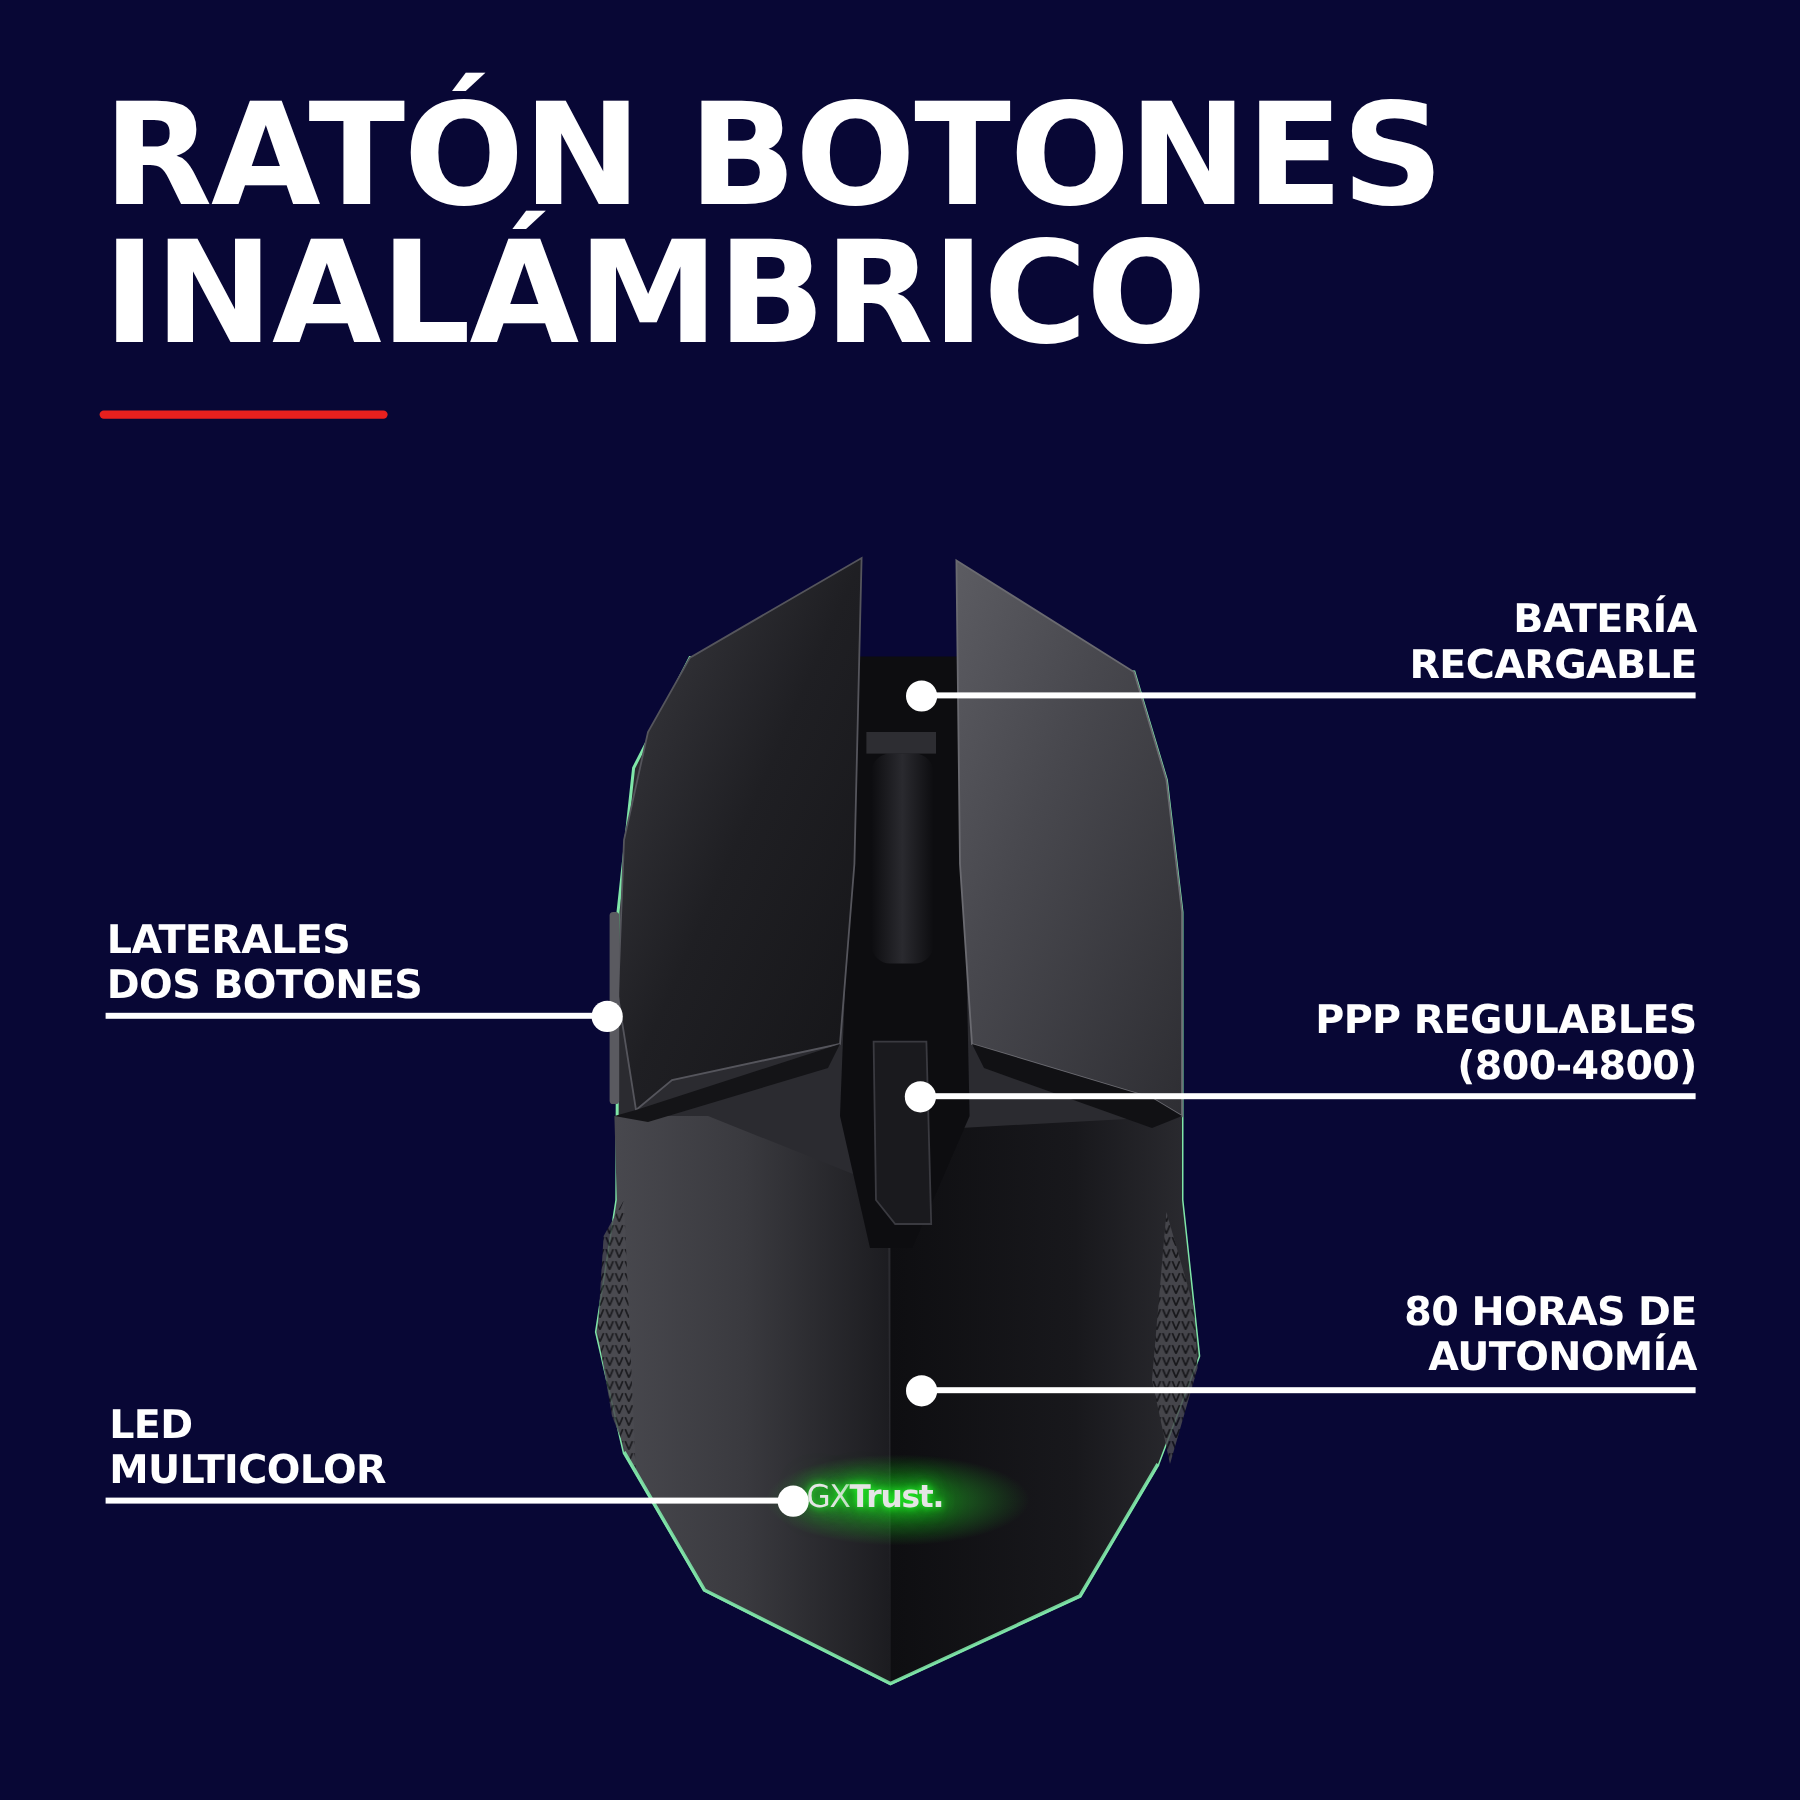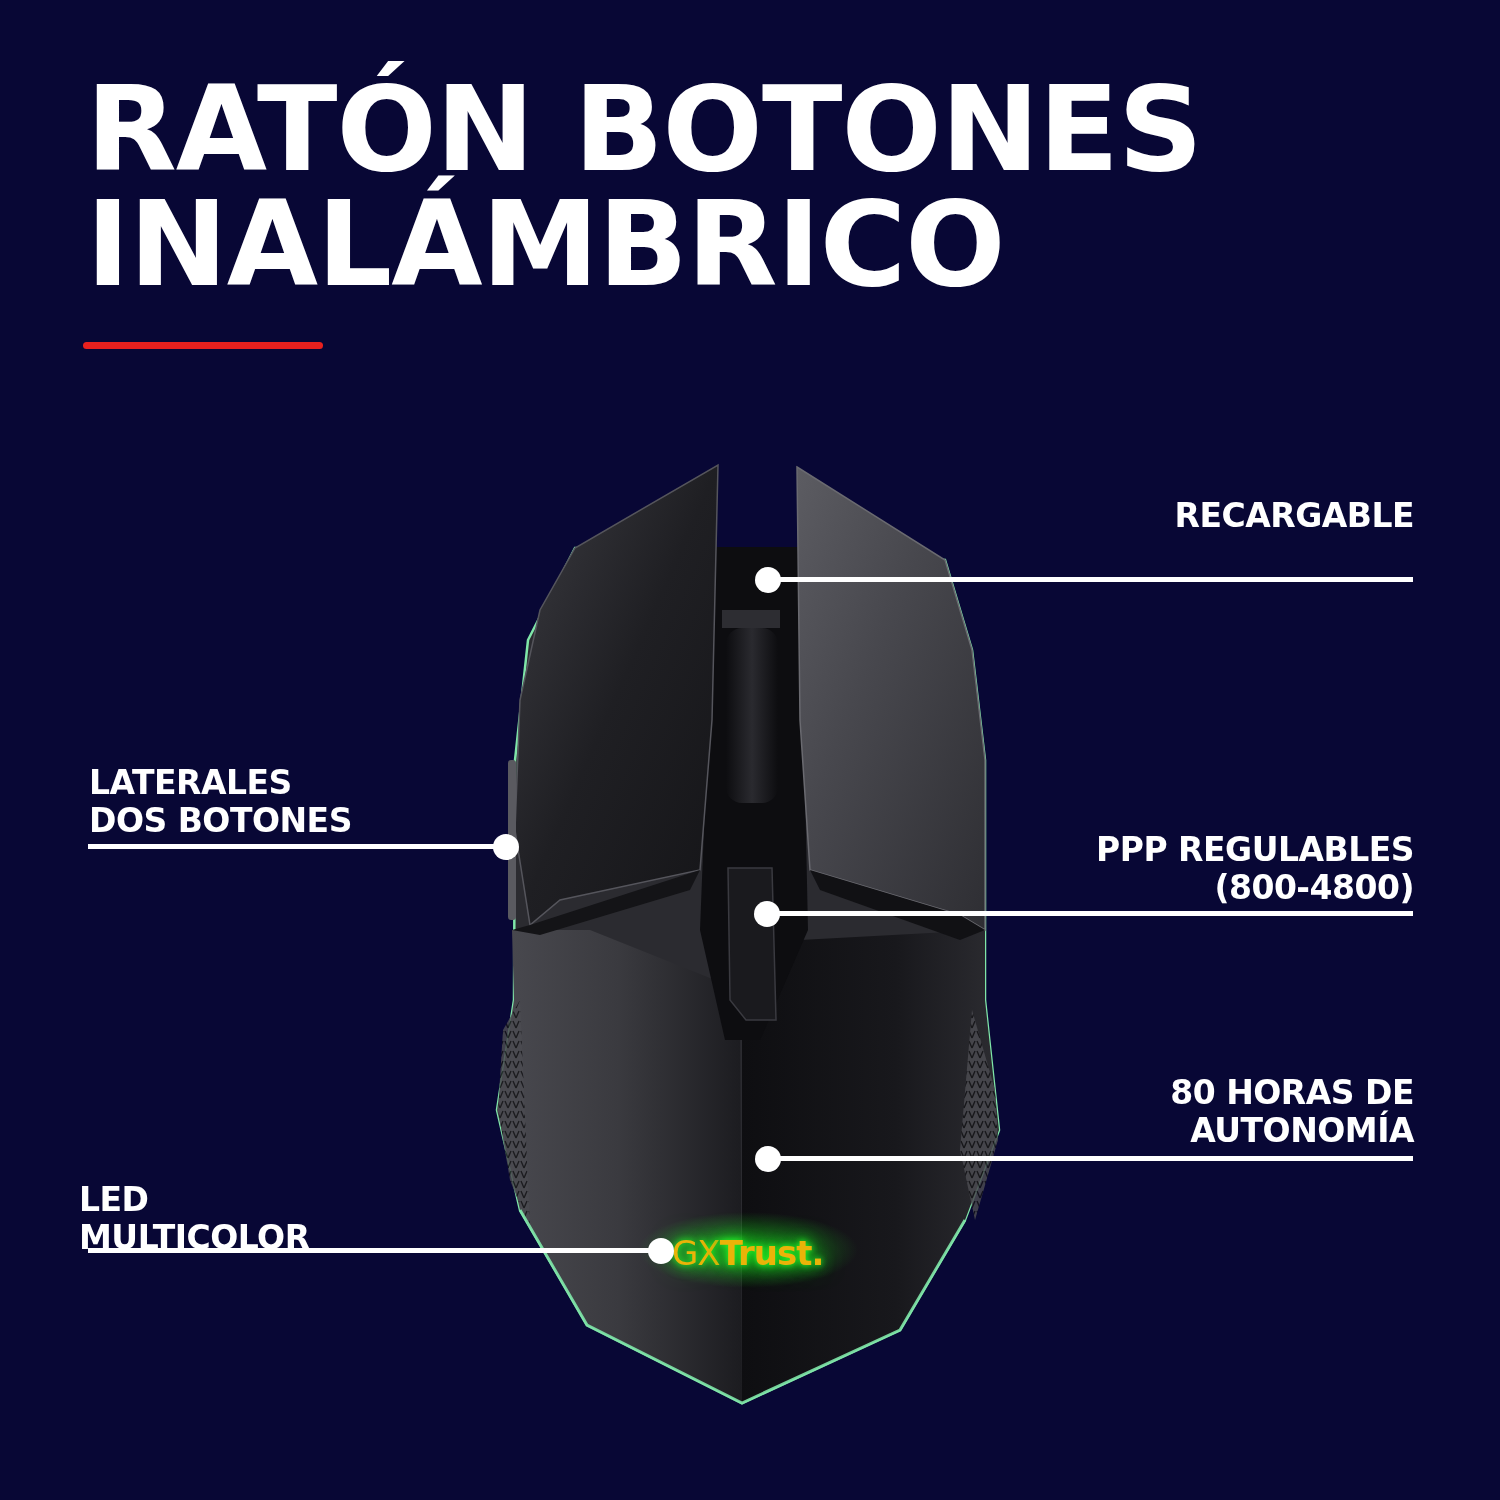--- a/index.html
+++ b/index.html
@@ -36,22 +36,22 @@
       white-space: nowrap;
       letter-spacing: -0.5px;
     }
     .callout-label .l { display: block; }
     .right-label { text-align: right; }
     .leader { position: absolute; height: 5px; background: #ffffff; }
     .dot { position: absolute; width: 26px; height: 26px; border-radius: 50%; background: #ffffff; }
     .brand {
       position: absolute; left: 672px; top: 1233px;
       font-family: "DejaVu Sans", sans-serif;
-      font-size: 34px; font-weight: bold;
-      color: #eab308;
+      font-size: 26px; font-weight: bold;
+      color: #e5e5e5;
       text-shadow: 0 0 6px #27ff2a, 0 0 14px #1bdc20, 0 0 24px #13b81a;
       letter-spacing: -1px;
       white-space: nowrap;
     }
     .brand .g { font-weight: normal; }
   </style>
 </head>
 <body style="background: rgb(8, 7, 53);">
 
 <div class="title">
@@ -124,20 +124,21 @@
   <rect x="508" y="760" width="8" height="160" rx="3" fill="#5a5a60"></rect>
 
   <ellipse cx="748" cy="1250" rx="110" ry="38" fill="url(#ledGlow)"></ellipse>
 </svg>
 
 <div class="brand">
   <span class="g">GX</span><span>Trust.</span>
 </div>
 
 <div class="callout-label right-label" style="right:86px; top:497px;">
+  <span class="l">BATERÍA</span>
   <span class="l">RECARGABLE</span>
 </div>
 <div class="leader" style="left:768px; top:577px; width:645px;"></div>
 <div class="dot" style="left:755px; top:567px;"></div>
 
 <div class="callout-label" style="left:89px; top:764px;">
   <span class="l">LATERALES</span>
   <span class="l">DOS BOTONES</span>
 </div>
 <div class="leader" style="left:88px; top:844px; width:418px;"></div>
@@ -150,18 +151,18 @@
 <div class="leader" style="left:767px; top:911px; width:646px;"></div>
 <div class="dot" style="left:754px; top:901px;"></div>
 
 <div class="callout-label right-label" style="right:86px; top:1074px;">
   <span class="l">80 HORAS DE</span>
   <span class="l">AUTONOMÍA</span>
 </div>
 <div class="leader" style="left:768px; top:1156px; width:645px;"></div>
 <div class="dot" style="left:755px; top:1146px;"></div>
 
-<div class="callout-label" style="left:79px; top:1168px;margin-top:13px;">
+<div class="callout-label" style="left:91px; top:1168px;">
   <span class="l">LED</span>
   <span class="l">MULTICOLOR</span>
 </div>
 <div class="leader" style="left:88px; top:1248px; width:573px;"></div>
 <div class="dot" style="left:648px; top:1238px;"></div>
 
 </body></html>

